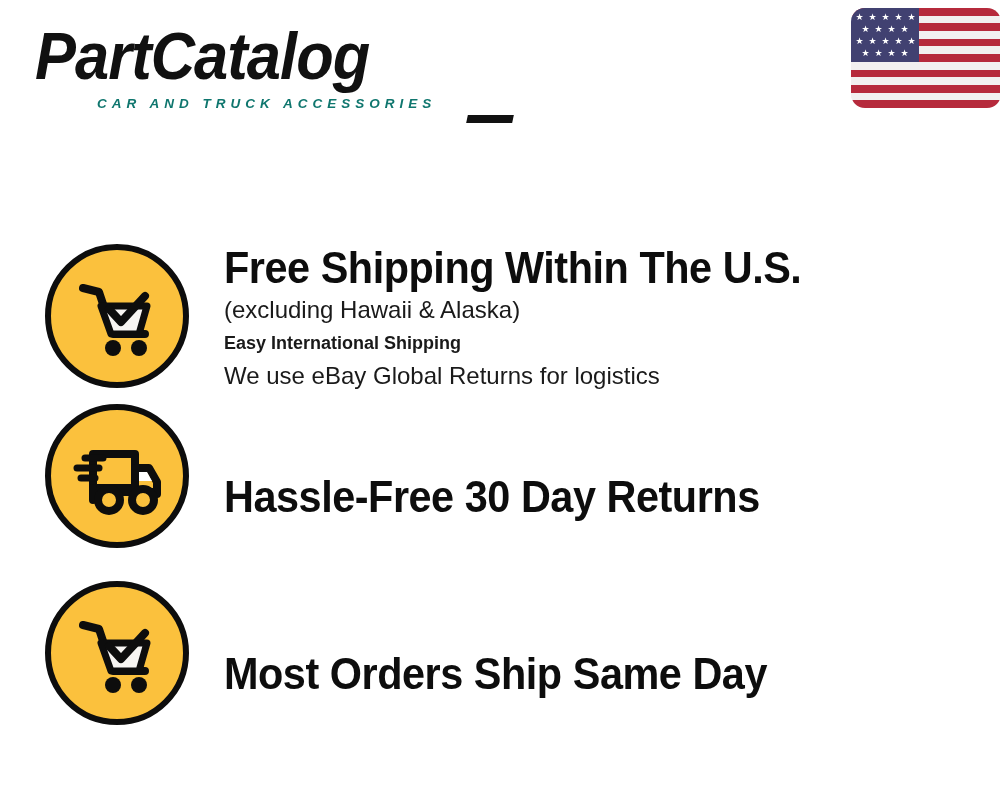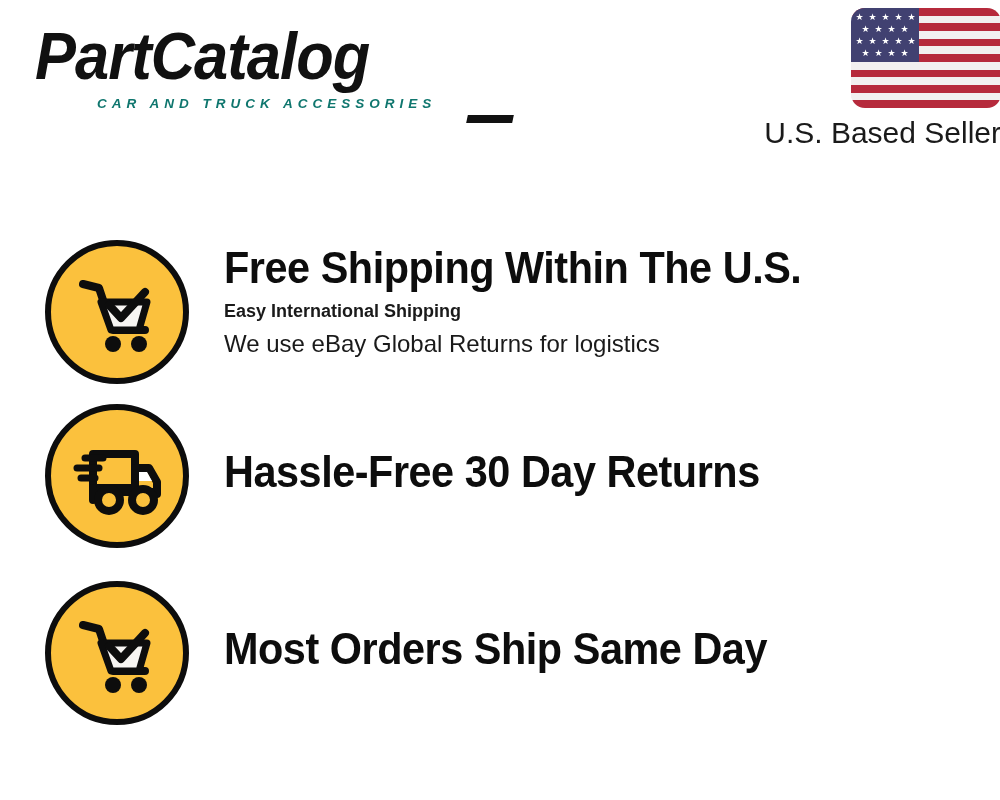--- a/index.html
+++ b/index.html
@@ -124,21 +124,21 @@
     position: absolute;
     top: 240px;
     left: 0;
     width: 1000px;
   }
   .feature-row {
     position: absolute;
     left: 0;
     width: 816px;
     display: flex;
-    align-items: flex-start;
+    align-items: center;
   }
   #row-shipping { top: 0px; }
   #row-returns  { top: 164px; }
   #row-sameday  { top: 341px; }
 
   .badge-circle {
     position: relative;
     flex: 0 0 auto;
     width: 144px;
     height: 144px;
@@ -232,38 +232,38 @@
         <span class="flag-star" style="left:30px;top:29px">★</span>
         <span class="flag-star" style="left:43px;top:29px">★</span>
         <span class="flag-star" style="left:56px;top:29px">★</span>
 
         <span class="flag-star" style="left:10px;top:41px">★</span>
         <span class="flag-star" style="left:23px;top:41px">★</span>
         <span class="flag-star" style="left:36px;top:41px">★</span>
         <span class="flag-star" style="left:49px;top:41px">★</span>
       </div>
     </div>
-    <span id="seller-label">U.S. Based Seller</span>
   </div>
 </div>
 
 <div id="features">
 
   <div class="feature-row" id="row-shipping">
     <div class="badge-circle">
       <svg width="96" height="96" viewBox="0 0 96 96">
         <path d="M14 20 L30 24 L44 66 L76 66" fill="none" stroke="#0d0d0d" stroke-width="8" stroke-linecap="round" stroke-linejoin="round"></path>
         <path d="M32 38 L78 38 L70 66 L42 66 Z" fill="#f7f5f2" stroke="#0d0d0d" stroke-width="7" stroke-linejoin="round"></path>
         <path d="M40 41 L52 54 L76 28" fill="none" stroke="#0d0d0d" stroke-width="8" stroke-linecap="round" stroke-linejoin="round"></path>
         <circle cx="44" cy="80" r="8" fill="#0d0d0d"></circle>
         <circle cx="70" cy="80" r="8" fill="#0d0d0d"></circle>
       </svg>
     </div>
     <div class="feature-text">
       <div class="feature-heading">Free Shipping Within The U.S.</div>
+      <div class="feature-sub">(excluding Hawaii &amp; Alaska)</div>
       <div class="feature-sub bold">Easy International Shipping</div>
       <div class="feature-sub">We use eBay Global Returns for logistics</div>
     </div>
   </div>
 
   <div class="feature-row row-centered" id="row-returns">
     <div class="badge-circle">
       <svg width="96" height="96" viewBox="0 0 96 96">
         <rect x="24" y="26" width="42" height="34" fill="none" stroke="#0d0d0d" stroke-width="8" stroke-linejoin="round"></rect>
         <path d="M66 40 L80 40 L88 54 L88 66 L66 66 Z" fill="none" stroke="#0d0d0d" stroke-width="8" stroke-linejoin="round"></path>

